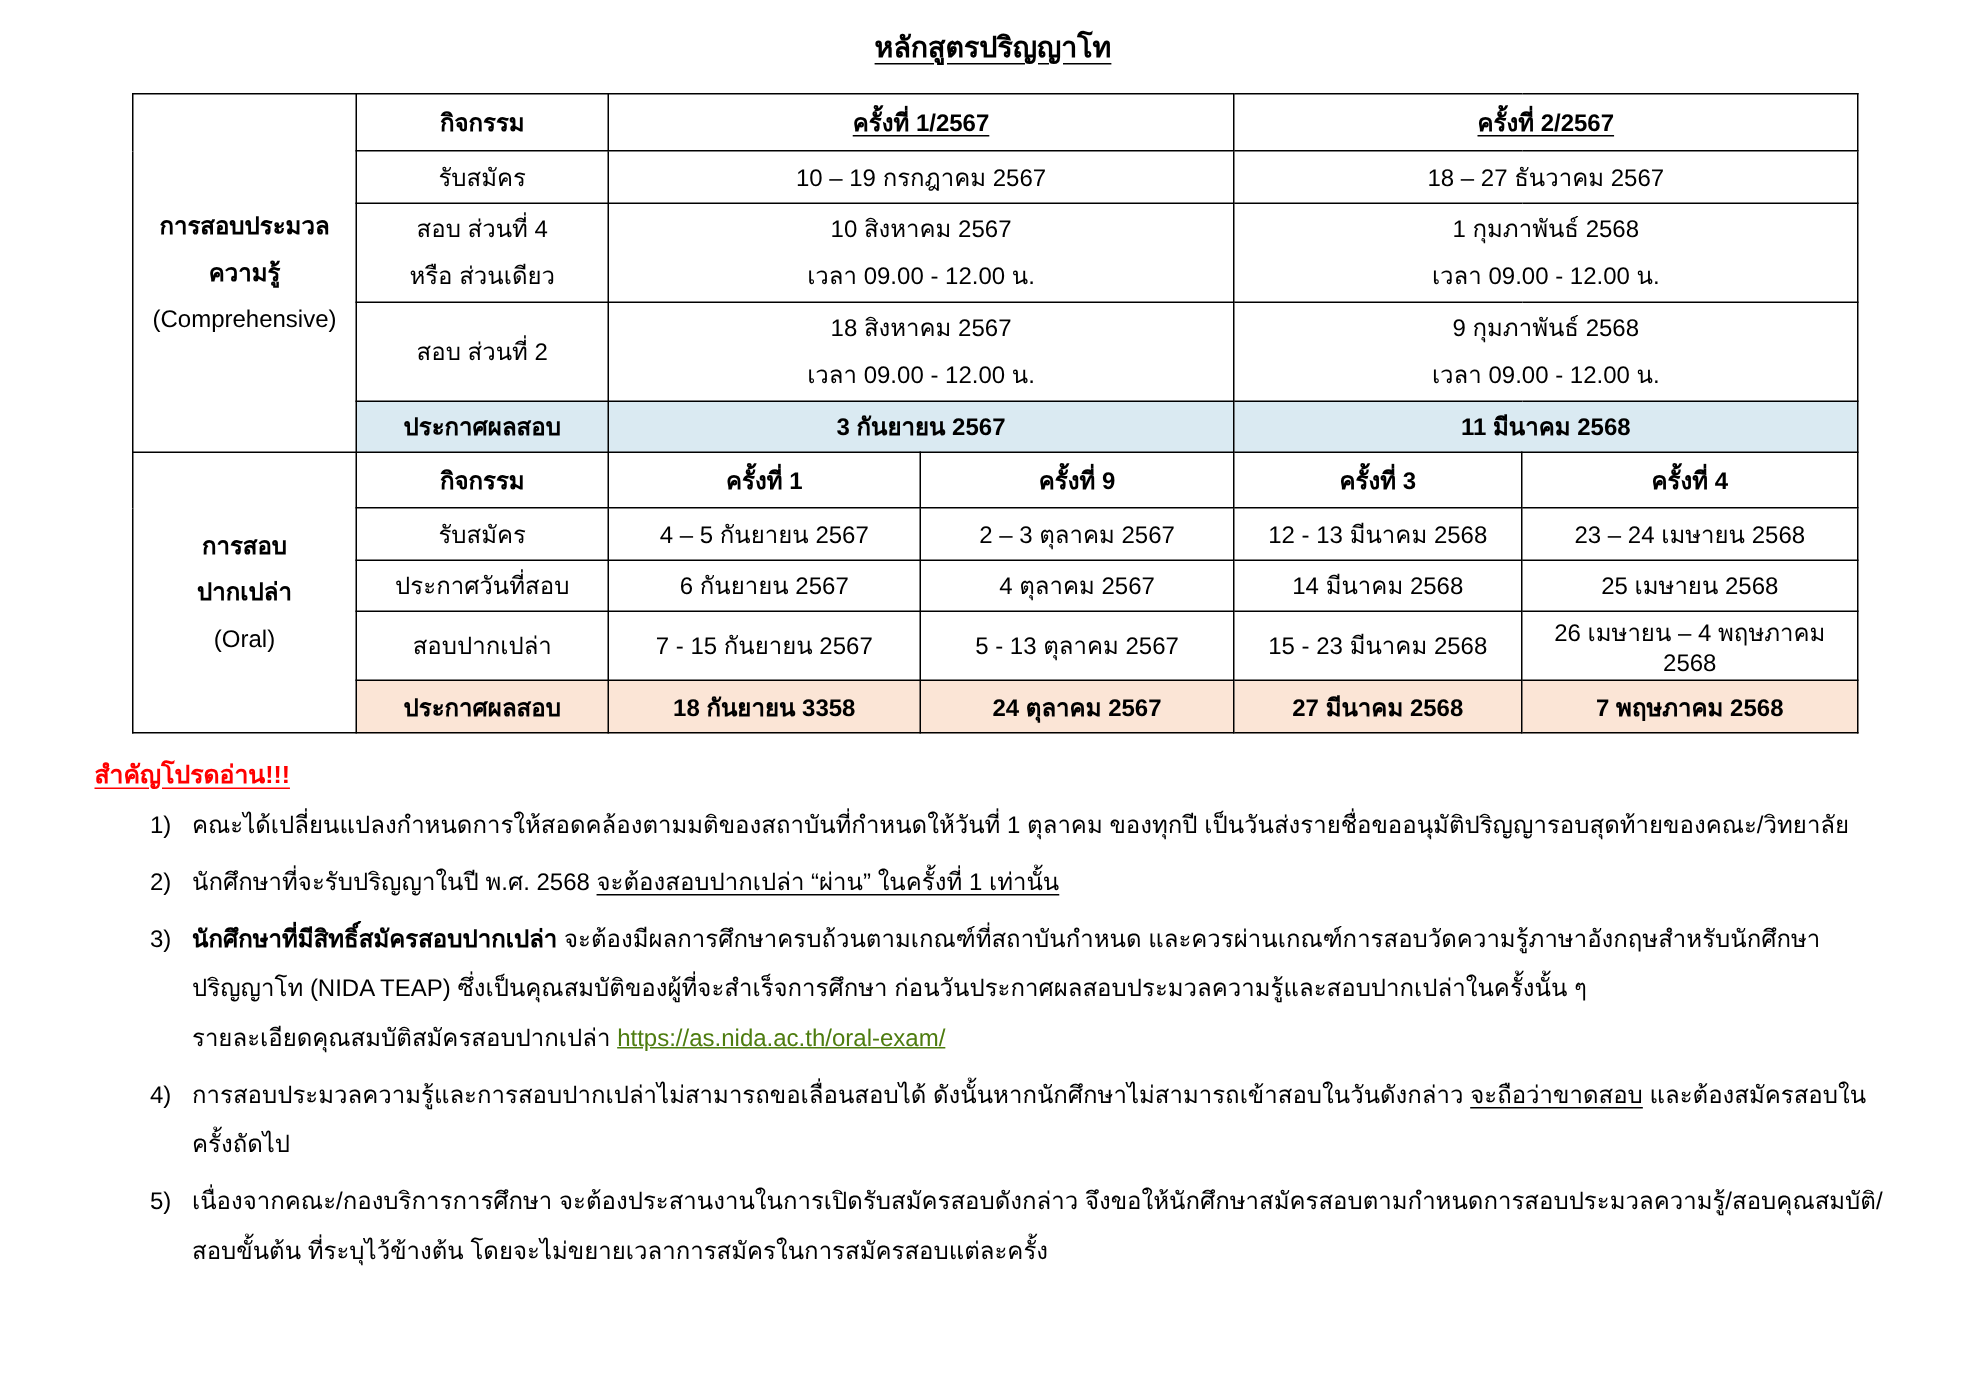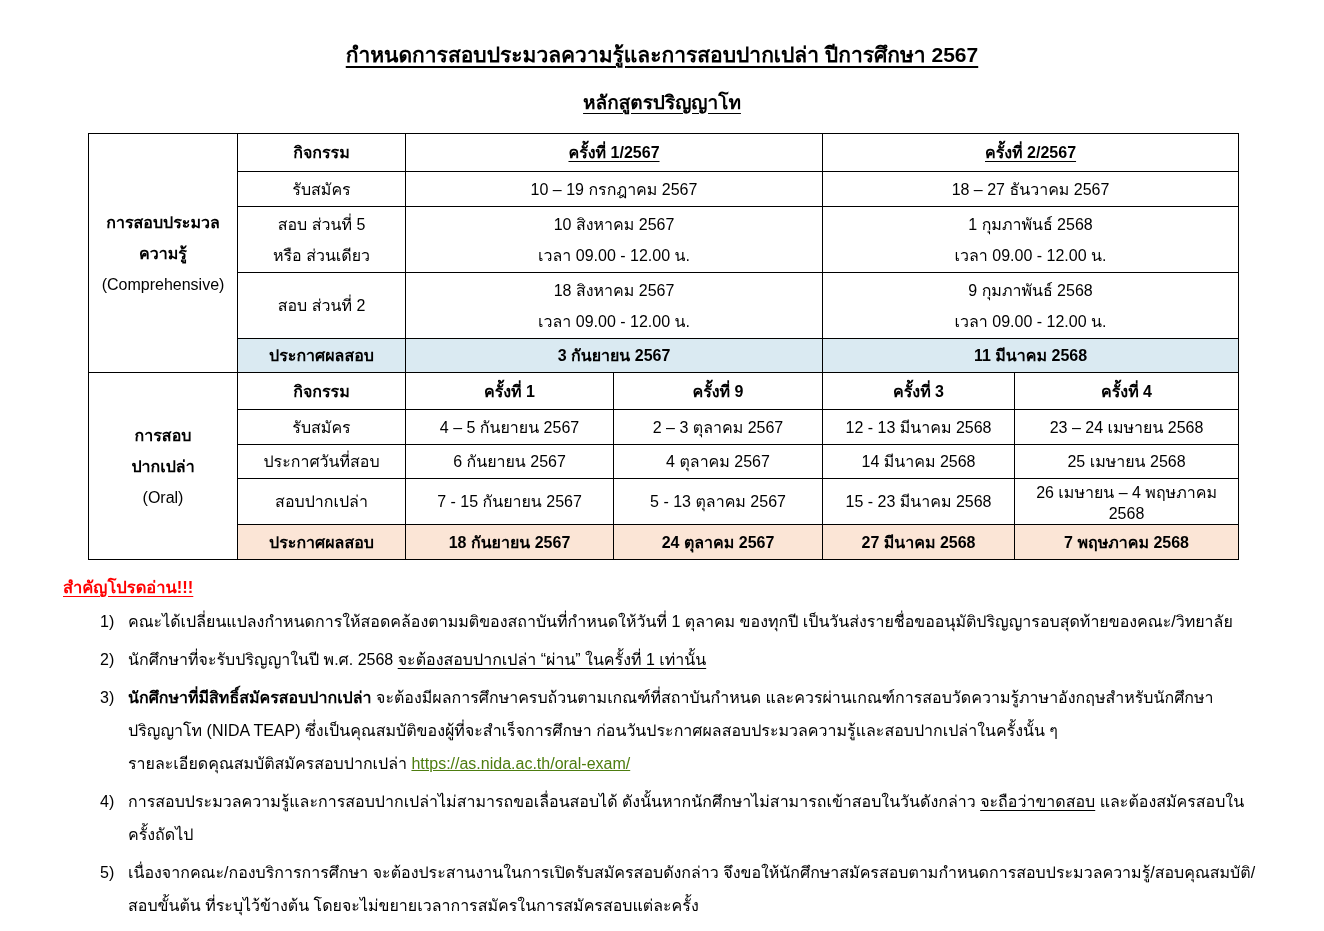--- a/index.html
+++ b/index.html
@@ -42,21 +42,20 @@
   .note-item { display:flex; margin-top:5px; line-height:33px; font-size:16px; }
   .note-num { flex:none; width:28px; margin-left:37px; }
   .note-body { flex:1; min-width:0; }
   a.link { color:#4d7c0f; text-decoration:underline; cursor:pointer; }
 </style>
 </head>
 <body>
 
 <div>
 
-  <div class="title">กำหนดการสอบประมวลความรู้และการสอบปากเปล่า ปีการศึกษา 2567</div>
   <div class="subtitle">หลักสูตรปริญญาโท</div>
 
   <table class="sched">
     <colgroup>
       <col style="width:149px">
         <col style="width:168px">
         <col style="width:208px">
       <col style="width:209px">
         <col style="width:192px">
         <col style="width:224px">
@@ -73,21 +72,21 @@
         <td colspan="2" class="b ul">ครั้งที่ 1/2567</td>
         <td colspan="2" class="b ul">ครั้งที่ 2/2567</td>
       </tr>
       <tr class="h35">
         <td>รับสมัคร</td>
         <td colspan="2">10 – 19 กรกฎาคม 2567</td>
         <td colspan="2">18 – 27  ธันวาคม 2567</td>
       </tr>
       <tr class="h66">
         <td class="two-line">
-          <div>สอบ ส่วนที่ 5</div>
+          <div>สอบ ส่วนที่ 4</div>
           <div>หรือ ส่วนเดียว</div>
         </td>
         <td colspan="2" class="two-line">
           <div>10  สิงหาคม 2567</div>
           <div>เวลา 09.00 - 12.00 น.</div>
         </td>
         <td colspan="2" class="two-line">
           <div>1 กุมภาพันธ์ 2568</div>
           <div>เวลา 09.00 - 12.00 น.</div>
         </td>
@@ -137,21 +136,21 @@
       </tr>
       <tr class="h35">
         <td>สอบปากเปล่า</td>
         <td>7 - 15 กันยายน 2567</td>
         <td>5 - 13 ตุลาคม 2567</td>
         <td>15 - 23 มีนาคม 2568</td>
         <td>26 เมษายน – 4 พฤษภาคม 2568</td>
       </tr>
       <tr class="h35">
         <td class="b bg-peach">ประกาศผลสอบ</td>
-        <td class="b bg-peach">18 กันยายน 2567</td>
+        <td class="b bg-peach">18 กันยายน 3358</td>
         <td class="b bg-peach">24 ตุลาคม 2567</td>
         <td class="b bg-peach">27 มีนาคม 2568</td>
         <td class="b bg-peach">7 พฤษภาคม 2568</td>
       </tr>
     </tbody>
   </table>
 
   <div class="notes">
     <div class="notes-heading">สำคัญโปรดอ่าน!!!</div>
 

